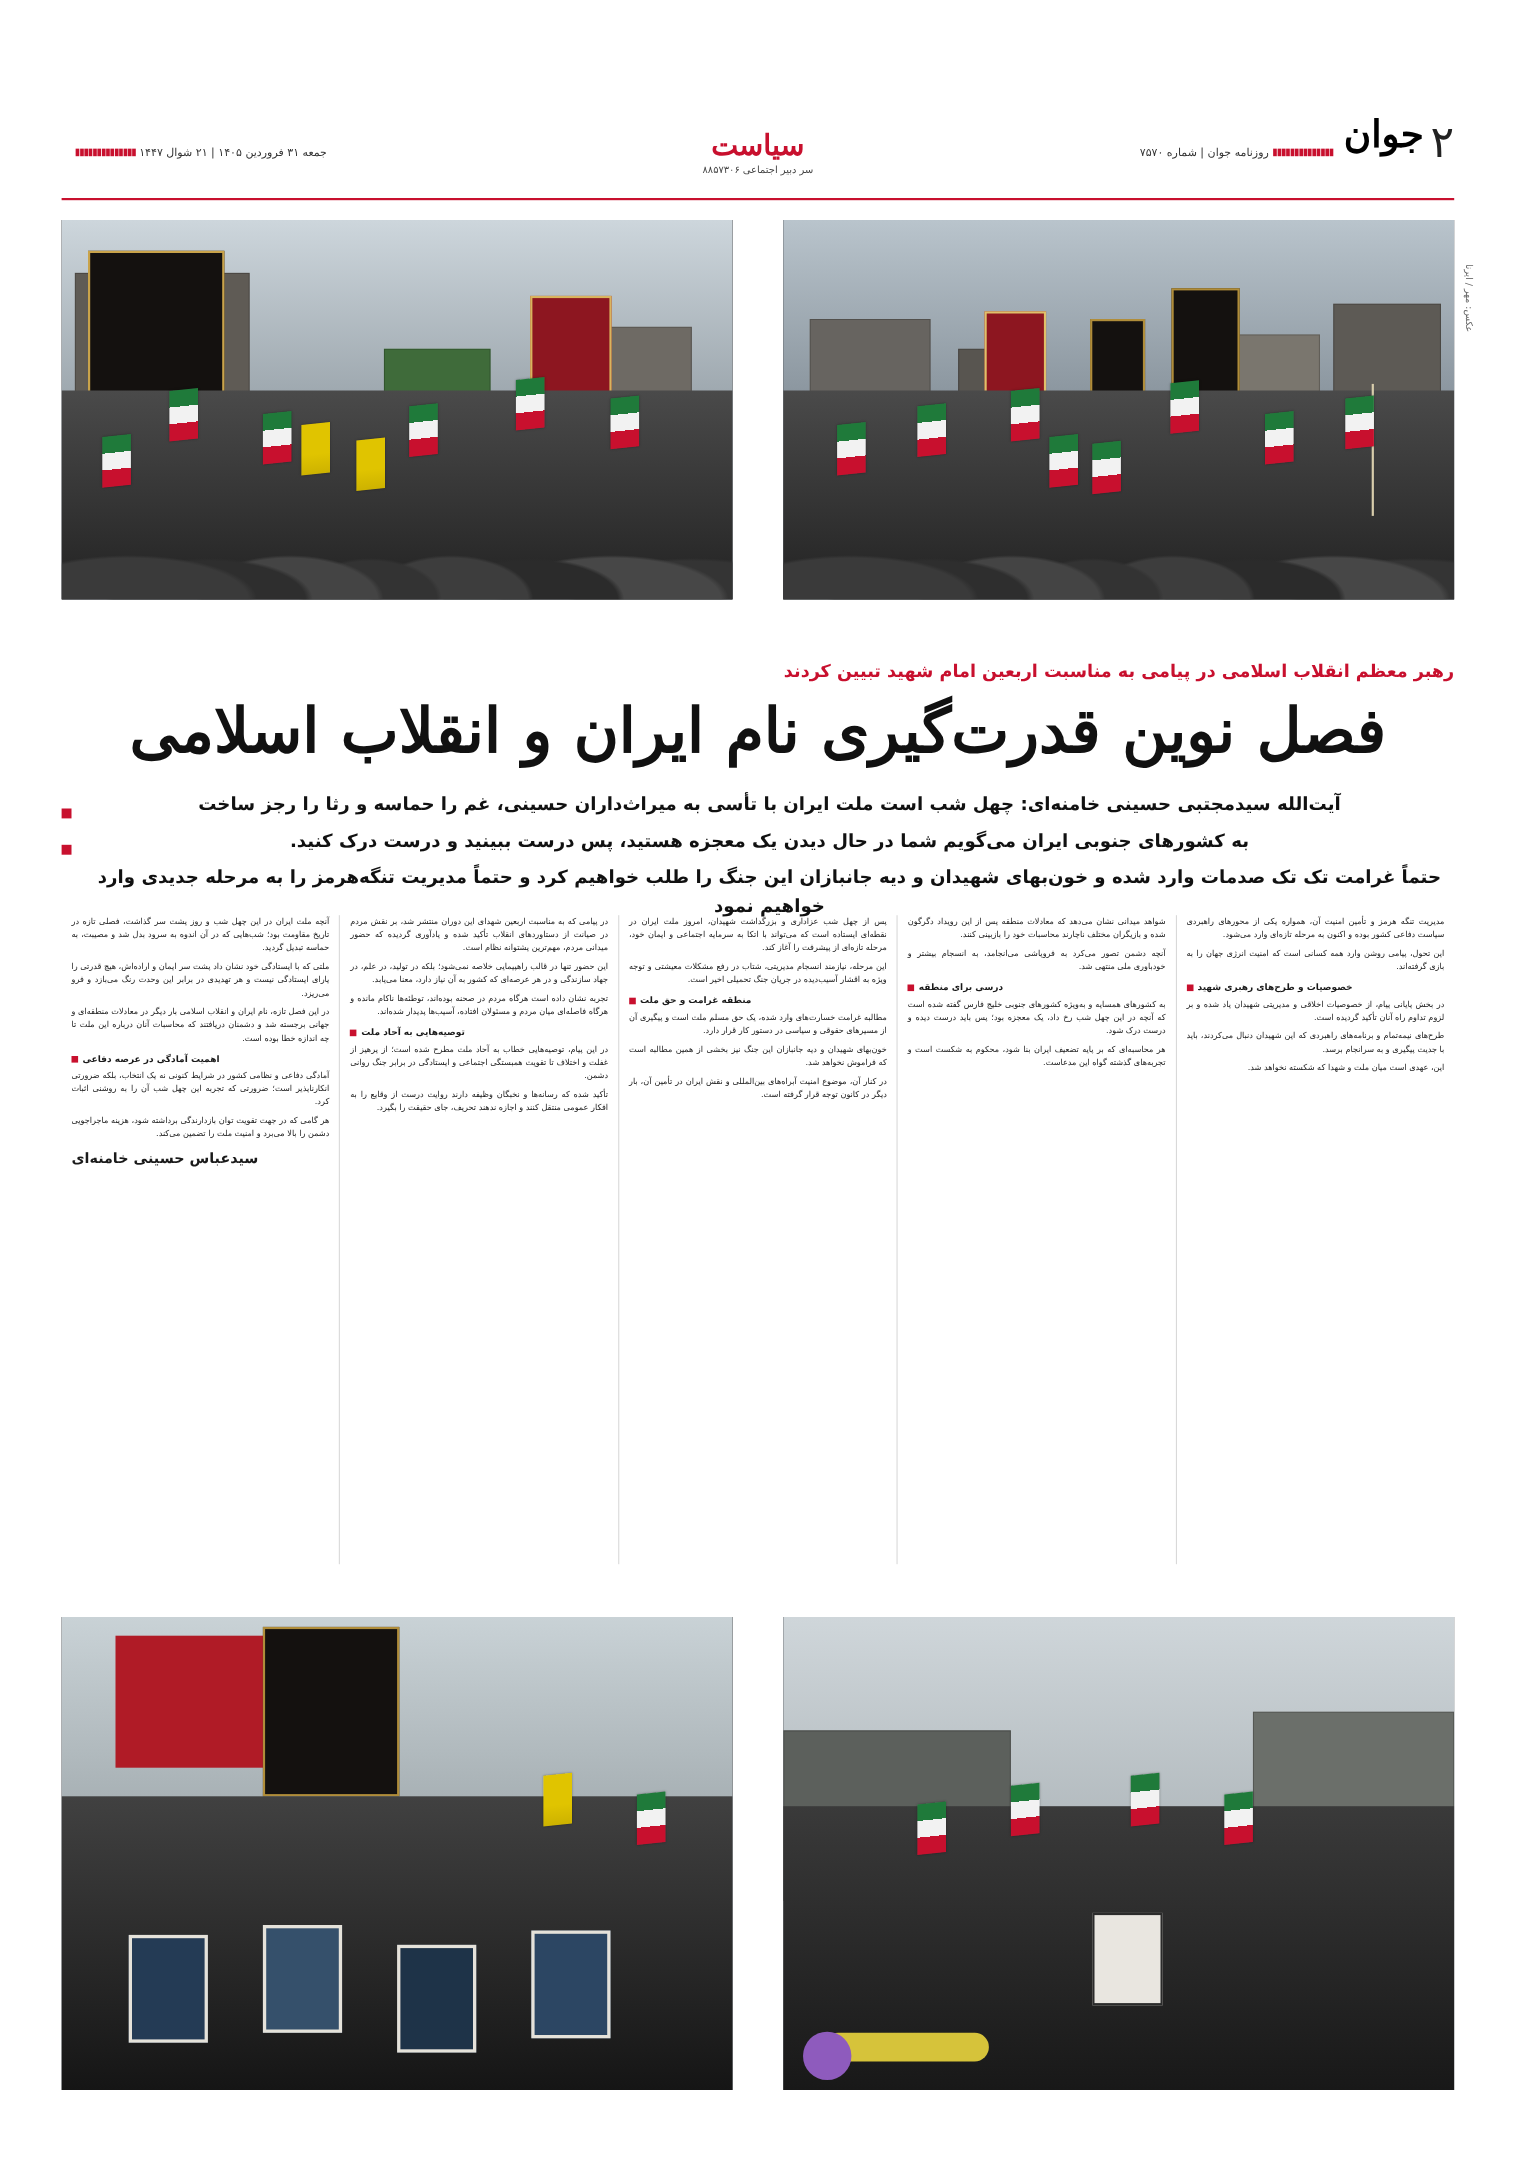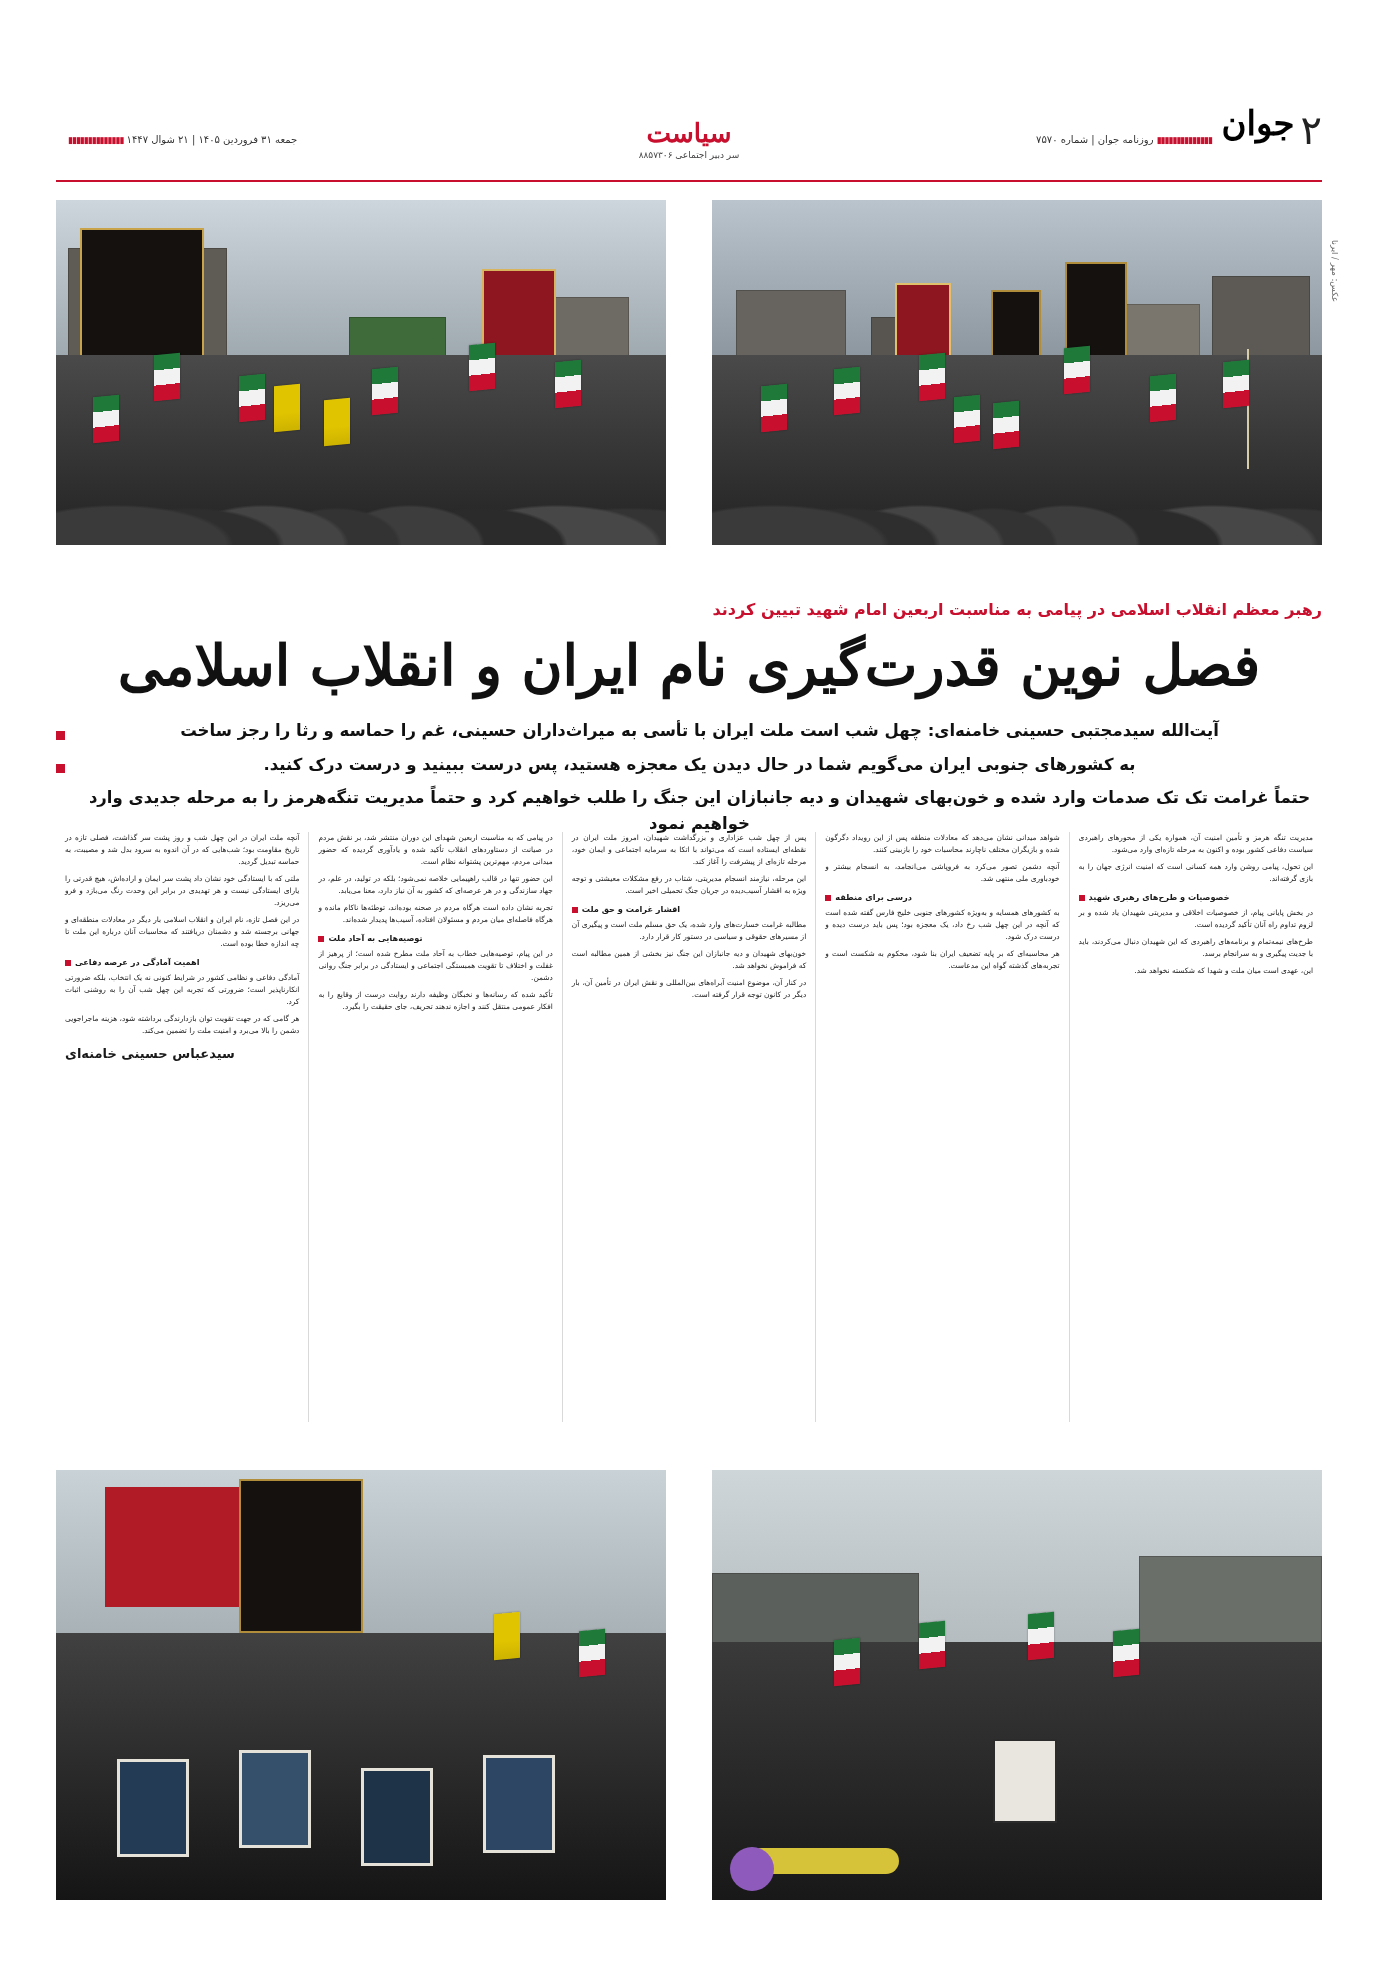--- a/index.html
+++ b/index.html
@@ -139,21 +139,21 @@
   }
   .bullets {
     position: absolute;
     top: 718px;
     left: 56px;
     right: 56px;
   }
   .bullet {
     display: flex;
     flex-direction: row-reverse;
-    align-items: center;
+    align-items: flex-end;
     gap: 12px;
     justify-content: flex-start;
     margin-bottom: 8px;
   }
   .bullet .sq {
     width: 9px; height: 9px;
     background: #c8102e;
     margin-top: 9px;
     flex: none;
   }
@@ -363,21 +363,21 @@
       </div>
       <p>به کشورهای همسایه و به‌ویژه کشورهای جنوبی خلیج فارس گفته شده است که آنچه در این چهل شب رخ داد، یک معجزه بود؛ پس باید درست دیده و درست درک شود.</p>
       <p>هر محاسبه‌ای که بر پایه تضعیف ایران بنا شود، محکوم به شکست است و تجربه‌های گذشته گواه این مدعاست.</p>
     </div>
 
     <div class="col">
       <p>پس از چهل شب عزاداری و بزرگداشت شهیدان، امروز ملت ایران در نقطه‌ای ایستاده است که می‌تواند با اتکا به سرمایه اجتماعی و ایمان خود، مرحله تازه‌ای از پیشرفت را آغاز کند.</p>
       <p>این مرحله، نیازمند انسجام مدیریتی، شتاب در رفع مشکلات معیشتی و توجه ویژه به اقشار آسیب‌دیده در جریان جنگ تحمیلی اخیر است.</p>
       <div class="sub-head">
         <span class="sq"></span>
-        <span>اقشار غرامت و حق ملت</span>
+        <span>منطقه غرامت و حق ملت</span>
       </div>
       <p>مطالبه غرامت خسارت‌های وارد شده، یک حق مسلم ملت است و پیگیری آن از مسیرهای حقوقی و سیاسی در دستور کار قرار دارد.</p>
       <p>خون‌بهای شهیدان و دیه جانبازان این جنگ نیز بخشی از همین مطالبه است که فراموش نخواهد شد.</p>
       <p>در کنار آن، موضوع امنیت آبراه‌های بین‌المللی و نقش ایران در تأمین آن، بار دیگر در کانون توجه قرار گرفته است.</p>
     </div>
 
     <div class="col">
       <p>در پیامی که به مناسبت اربعین شهدای این دوران منتشر شد، بر نقش مردم در صیانت از دستاوردهای انقلاب تأکید شده و یادآوری گردیده که حضور میدانی مردم، مهم‌ترین پشتوانه نظام است.</p>
       <p>این حضور تنها در قالب راهپیمایی خلاصه نمی‌شود؛ بلکه در تولید، در علم، در جهاد سازندگی و در هر عرصه‌ای که کشور به آن نیاز دارد، معنا می‌یابد.</p>
       <p>تجربه نشان داده است هرگاه مردم در صحنه بوده‌اند، توطئه‌ها ناکام مانده و هرگاه فاصله‌ای میان مردم و مسئولان افتاده، آسیب‌ها پدیدار شده‌اند.</p>

